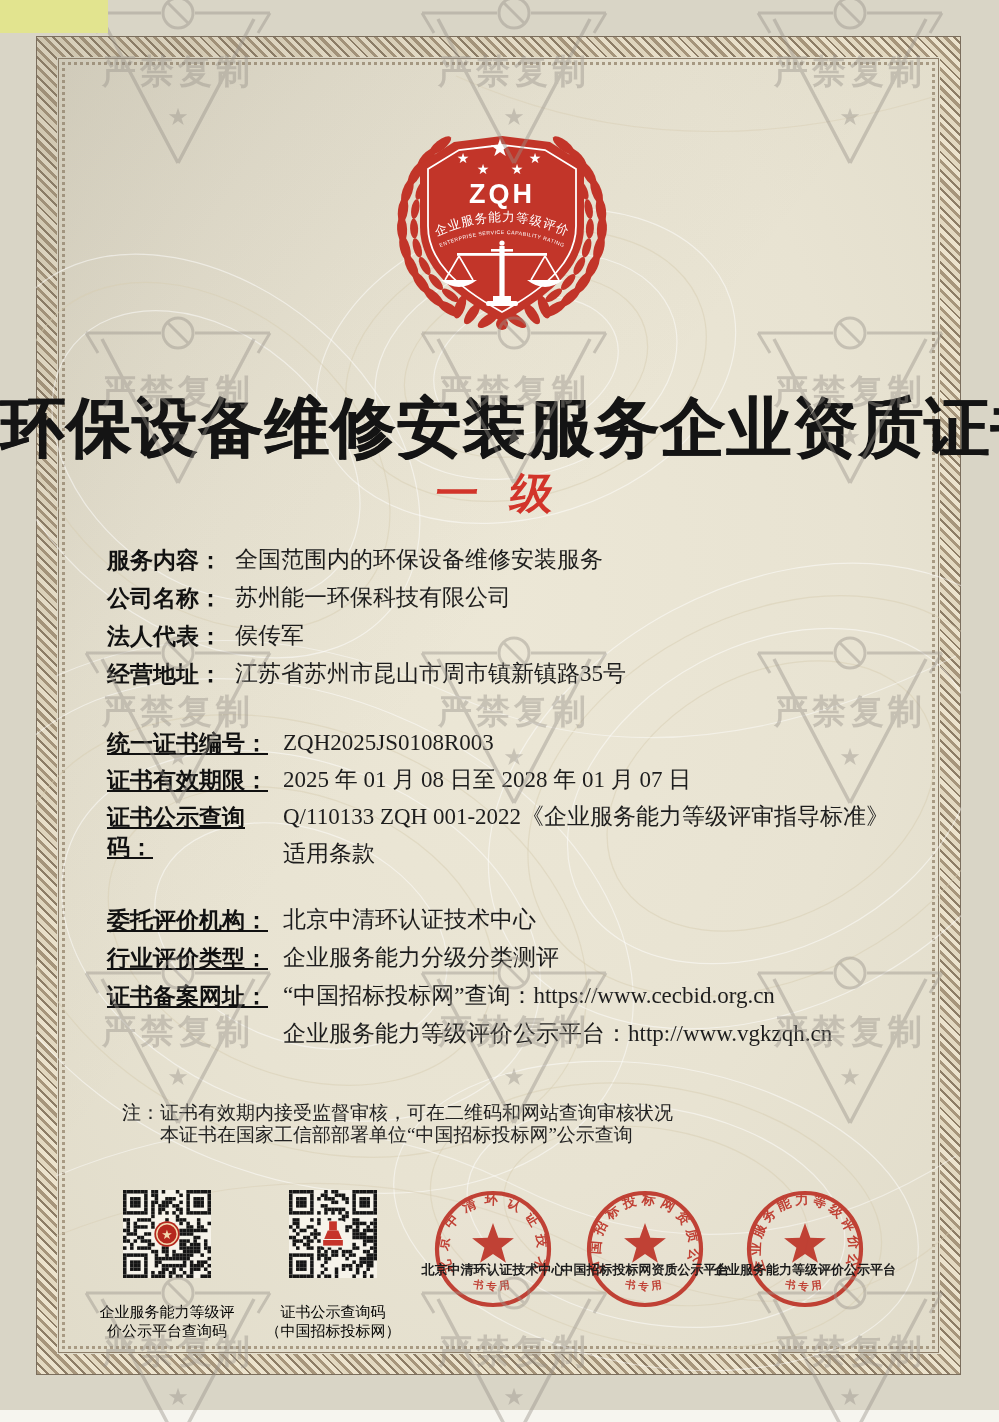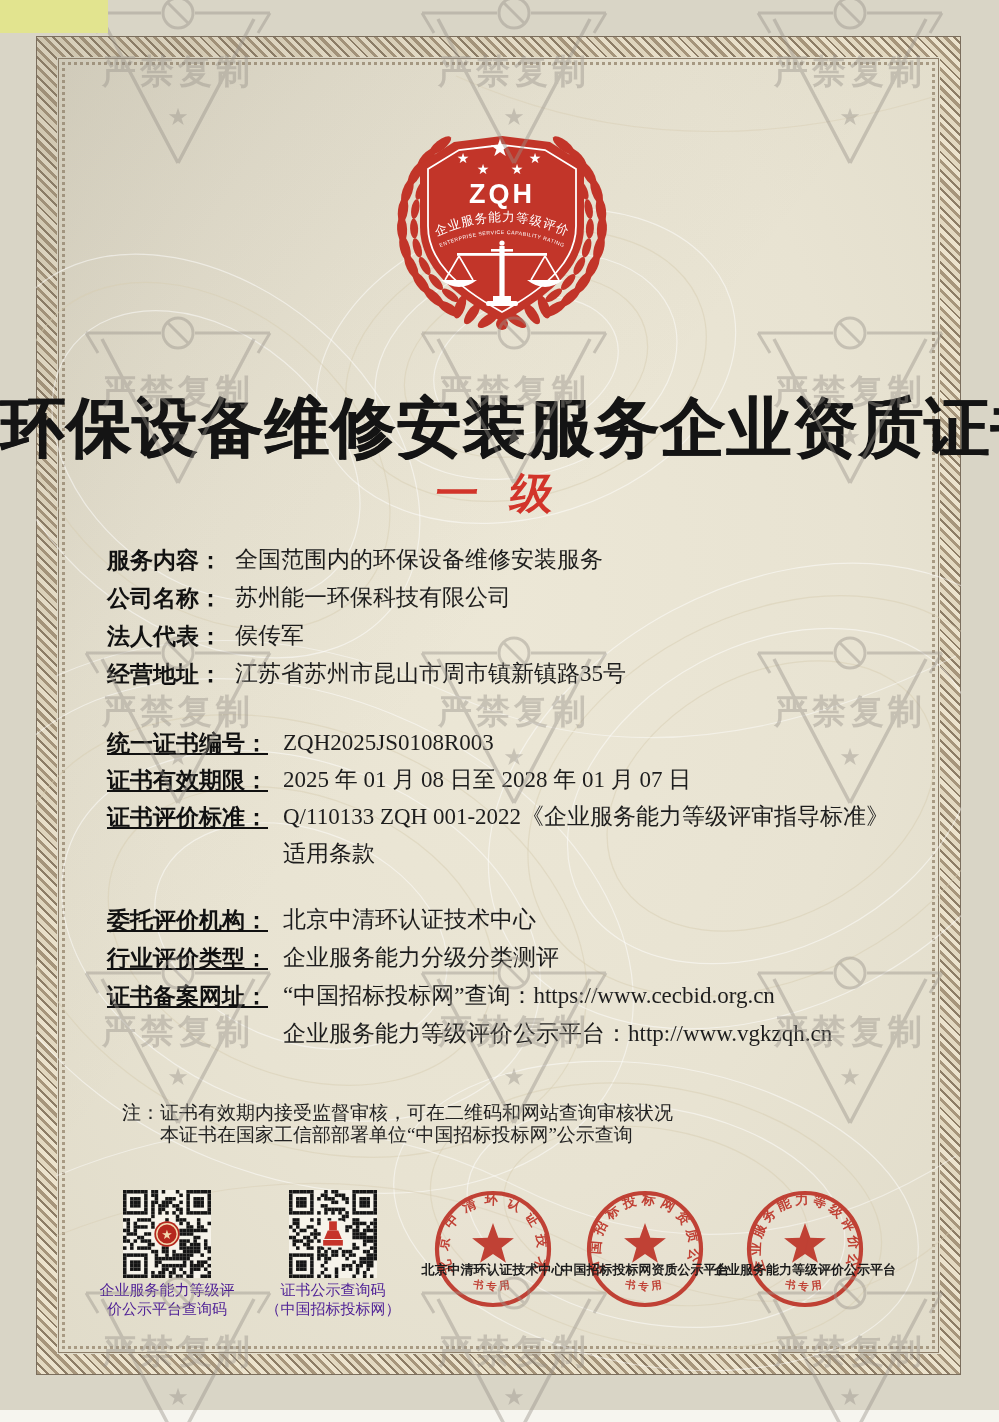--- a/index.html
+++ b/index.html
@@ -49,21 +49,21 @@
   #note{left:122px;top:1102px;width:720px;font-family:"Liberation Serif","DejaVu Serif",serif;
     font-size:19px;line-height:22px;color:#222;}
   #note .note-row{display:flex;}
   #note .note-prefix{flex:none;}
   #note .note-line2{padding-left:38px;}
 
   .qr-block{width:160px;text-align:center;}
   #qr-block-0{left:87px;top:1190px;}
   #qr-block-1{left:253px;top:1190px;}
   .qr-svg{width:88px;height:88px;display:block;margin:0 auto;background:#f6f3ea;}
-  .qr-caption{margin-top:3px;font-size:15px;line-height:19px;color:#4c1d95;
+  .qr-caption{margin-top:25px;font-size:15px;line-height:19px;color:#000000;
     font-family:"Liberation Serif","DejaVu Serif",serif;}
 
   .seal-svg{position:absolute;width:124px;height:124px;z-index:12;opacity:.92;}
   #seal-0{left:431px;top:1187px;}
   #seal-1{left:583px;top:1187px;}
   #seal-2{left:743px;top:1187px;}
   .seal-label{position:absolute;z-index:13;top:1261px;width:200px;margin-left:-100px;
     text-align:center;font-size:13px;font-weight:700;color:#1b1b1b;white-space:nowrap;}
   #seal-label-0{left:493px;}
   #seal-label-1{left:645px;}
@@ -222,21 +222,21 @@
   <div id="group-cert" class="content field-group">
     <div class="field-row">
       <div class="field-label">统一证书编号：</div>
       <div class="field-value">ZQH2025JS0108R003</div>
     </div>
     <div class="field-row">
       <div class="field-label">证书有效期限：</div>
       <div class="field-value">2025 年 01 月 08 日至 2028 年 01 月 07 日</div>
     </div>
     <div class="field-row">
-      <div class="field-label">证书评价标准：</div>
+      <div class="field-label">证书公示查询码：</div>
       <div class="field-value">
         <div class="vline">Q/110133 ZQH 001-2022《企业服务能力等级评审指导标准》</div>
         <div class="vline">适用条款</div>
       </div>
     </div>
   </div>
 
   <div id="group-agency" class="content field-group">
     <div class="field-row">
       <div class="field-label">委托评价机构：</div>

